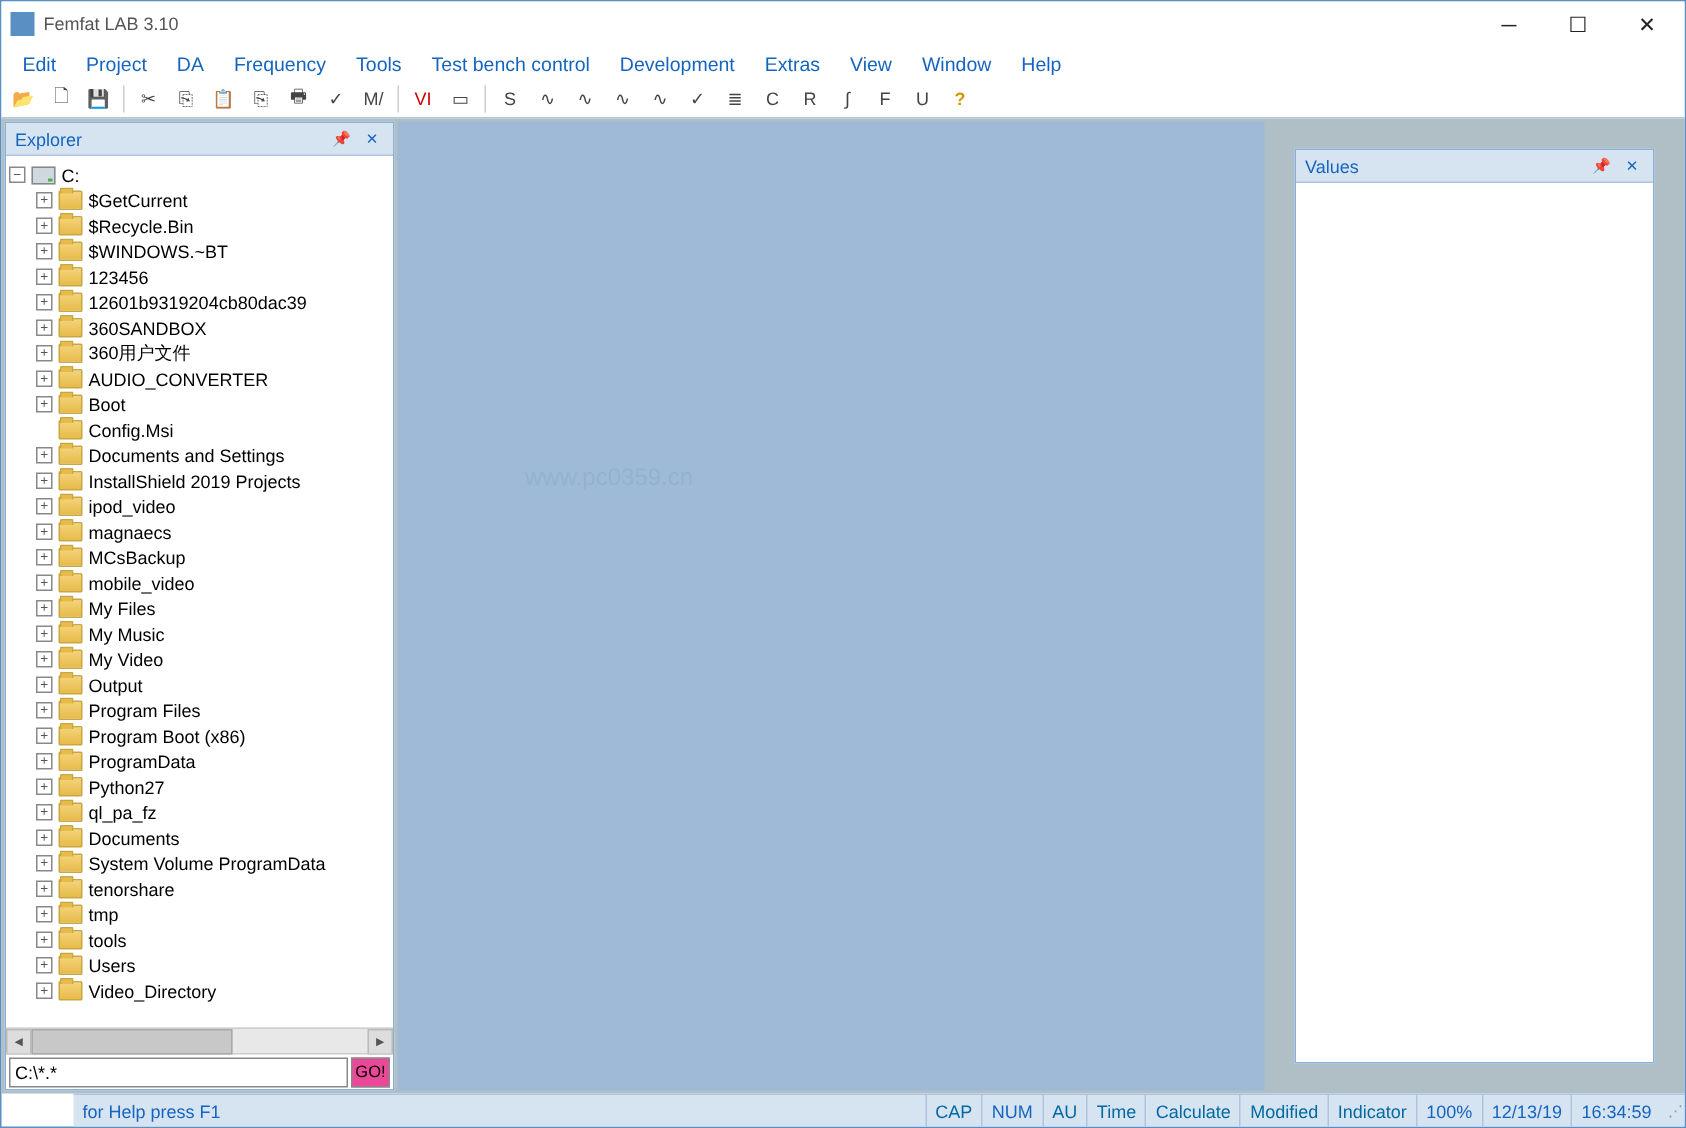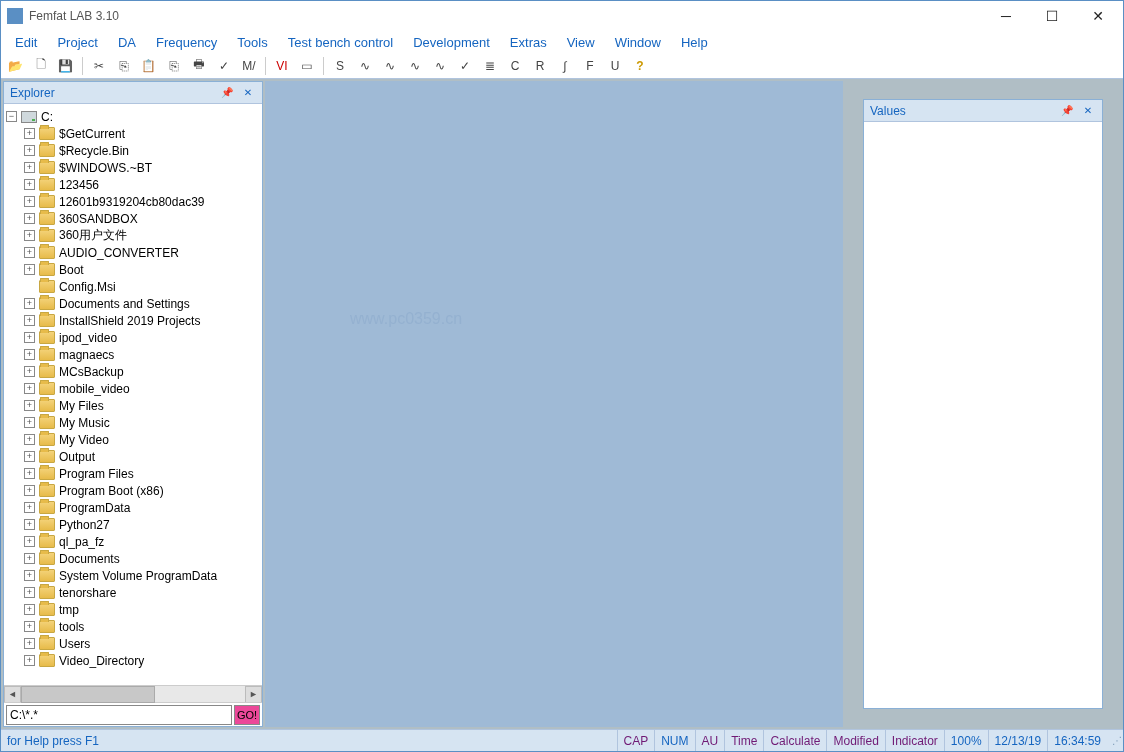--- a/index.html
+++ b/index.html
@@ -56,25 +56,25 @@
 .scrthumb { position: absolute; left: 0; width: 60%; height: 100%; background: #c8c8c8; border: 1px solid #aaa; }
 
 
 .center { flex: 1; background: #9fbad6; margin: 2px 0; }
 
 
 .values { width: 240px; background: #fff; display: flex; flex-direction: column; border: 1px solid #8ab0d6; margin: 20px; }
 .valuesbody { flex: 1; background: #fff; }
 
 
-.statusbar { height: 22px; background: #d6e4f2; border-top: 1px solid #b0c4de; display: flex; align-items: center; font-size: 12px; color: #1565c0; }
+.statusbar { height: 22px; background: #d6e4f2; border-top: 1px solid #b0c4de; display: flex; align-items: center; font-size: 12px; color: #1565c0; margin-left: 48px; }
 .statcell { padding: 0 6px; border-left: 1px solid #b0c4de; height: 100%; display: flex; align-items: center; }
 .statcell:first-child { border-left: none; flex: none; }
 .statfill { flex: 1; }
-.statcell.dim { color: #701a75; }
+.statcell.dim { color: #0369a1; }
 .statgrip { width: 16px; display: flex; align-items: flex-end; justify-content: flex-end; padding: 2px; }
 .statgrip span { font-size: 10px; color: #7f9db9; letter-spacing: -1px; }
 
 
 .watermark { position: absolute; top: 0; left: 0; pointer-events: none; font-size: 36px; font-weight: bold; color: rgba(44,90,160,0.10); font-family: "Microsoft YaHei", sans-serif; }
 .watermark2 { position: absolute; top: 310px; left: 350px; pointer-events: none; font-size: 16px; color: rgba(44,90,160,0.09); }
 </style>
 </head>
 <body>
 

